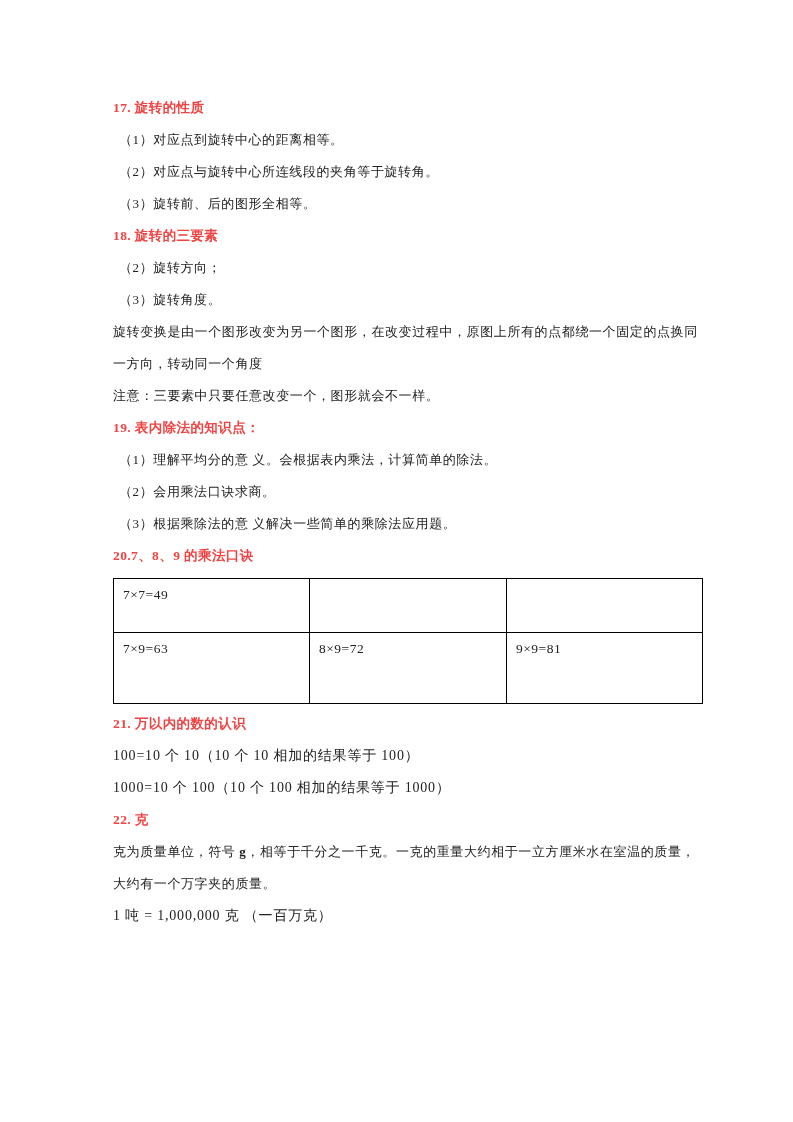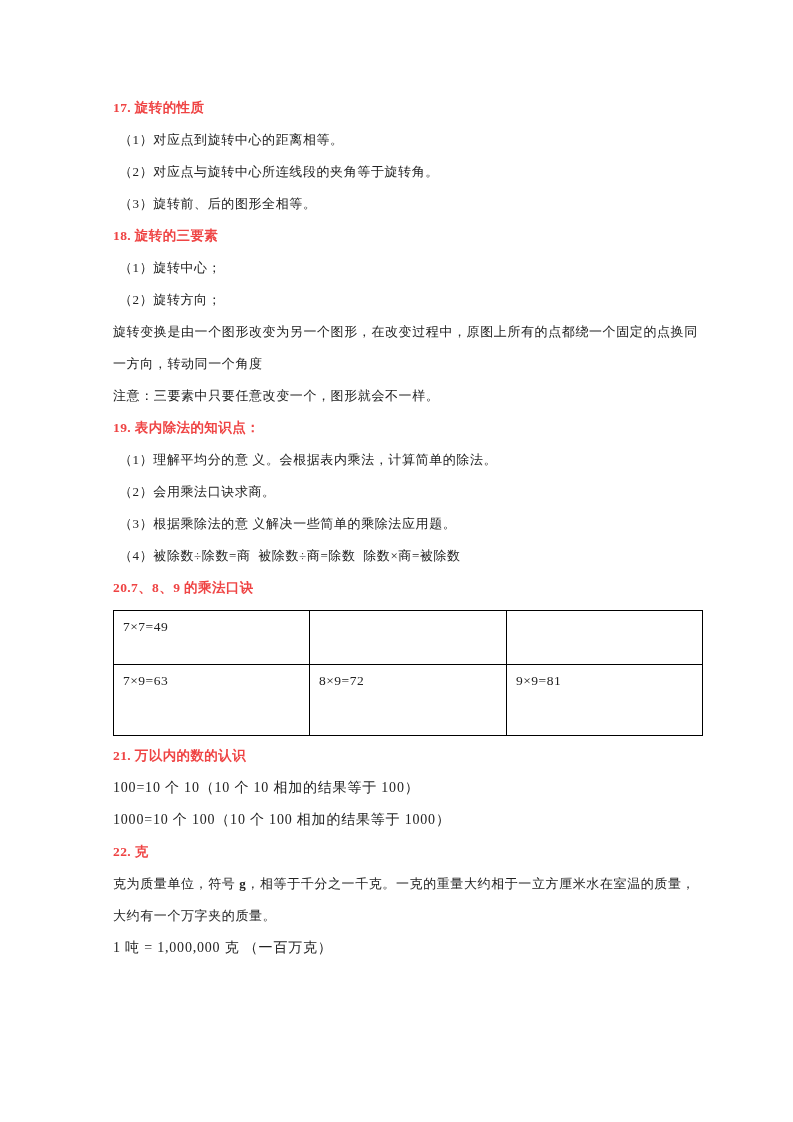--- a/index.html
+++ b/index.html
@@ -95,30 +95,29 @@
 
 <div class="page">
   <div class="content">
 
     <div class="sec-head">17. 旋转的性质</div>
     <div class="line indent">（1）对应点到旋转中心的距离相等。</div>
     <div class="line indent">（2）对应点与旋转中心所连线段的夹角等于旋转角。</div>
     <div class="line indent">（3）旋转前、后的图形全相等。</div>
 
     <div class="sec-head">18. 旋转的三要素</div>
-    <div class="line indent">（1）旋转中心；</div>
     <div class="line indent">（2）旋转方向；</div>
+    <div class="line indent">（3）旋转角度。</div>
     <div class="line flow">旋转变换是由一个图形改变为另一个图形，在改变过程中，原图上所有的点都绕一个固定的点换同一方向，转动同一个角度</div>
     <div class="line">注意：三要素中只要任意改变一个，图形就会不一样。</div>
 
     <div class="sec-head">19. 表内除法的知识点：</div>
     <div class="line indent">（1）理解平均分的意 义。会根据表内乘法，计算简单的除法。</div>
     <div class="line indent">（2）会用乘法口诀求商。</div>
     <div class="line indent">（3）根据乘除法的意 义解决一些简单的乘除法应用题。</div>
-    <div class="line indent">（4）被除数÷除数=商  被除数÷商=除数  除数×商=被除数</div>
 
     <div class="sec-head">20.7、8、9 的乘法口诀</div>
 
     <table class="mul-table">
       <colgroup>
           <col class="c1">
           <col class="c2">
           <col class="c3">
         </colgroup>
       <tbody>

